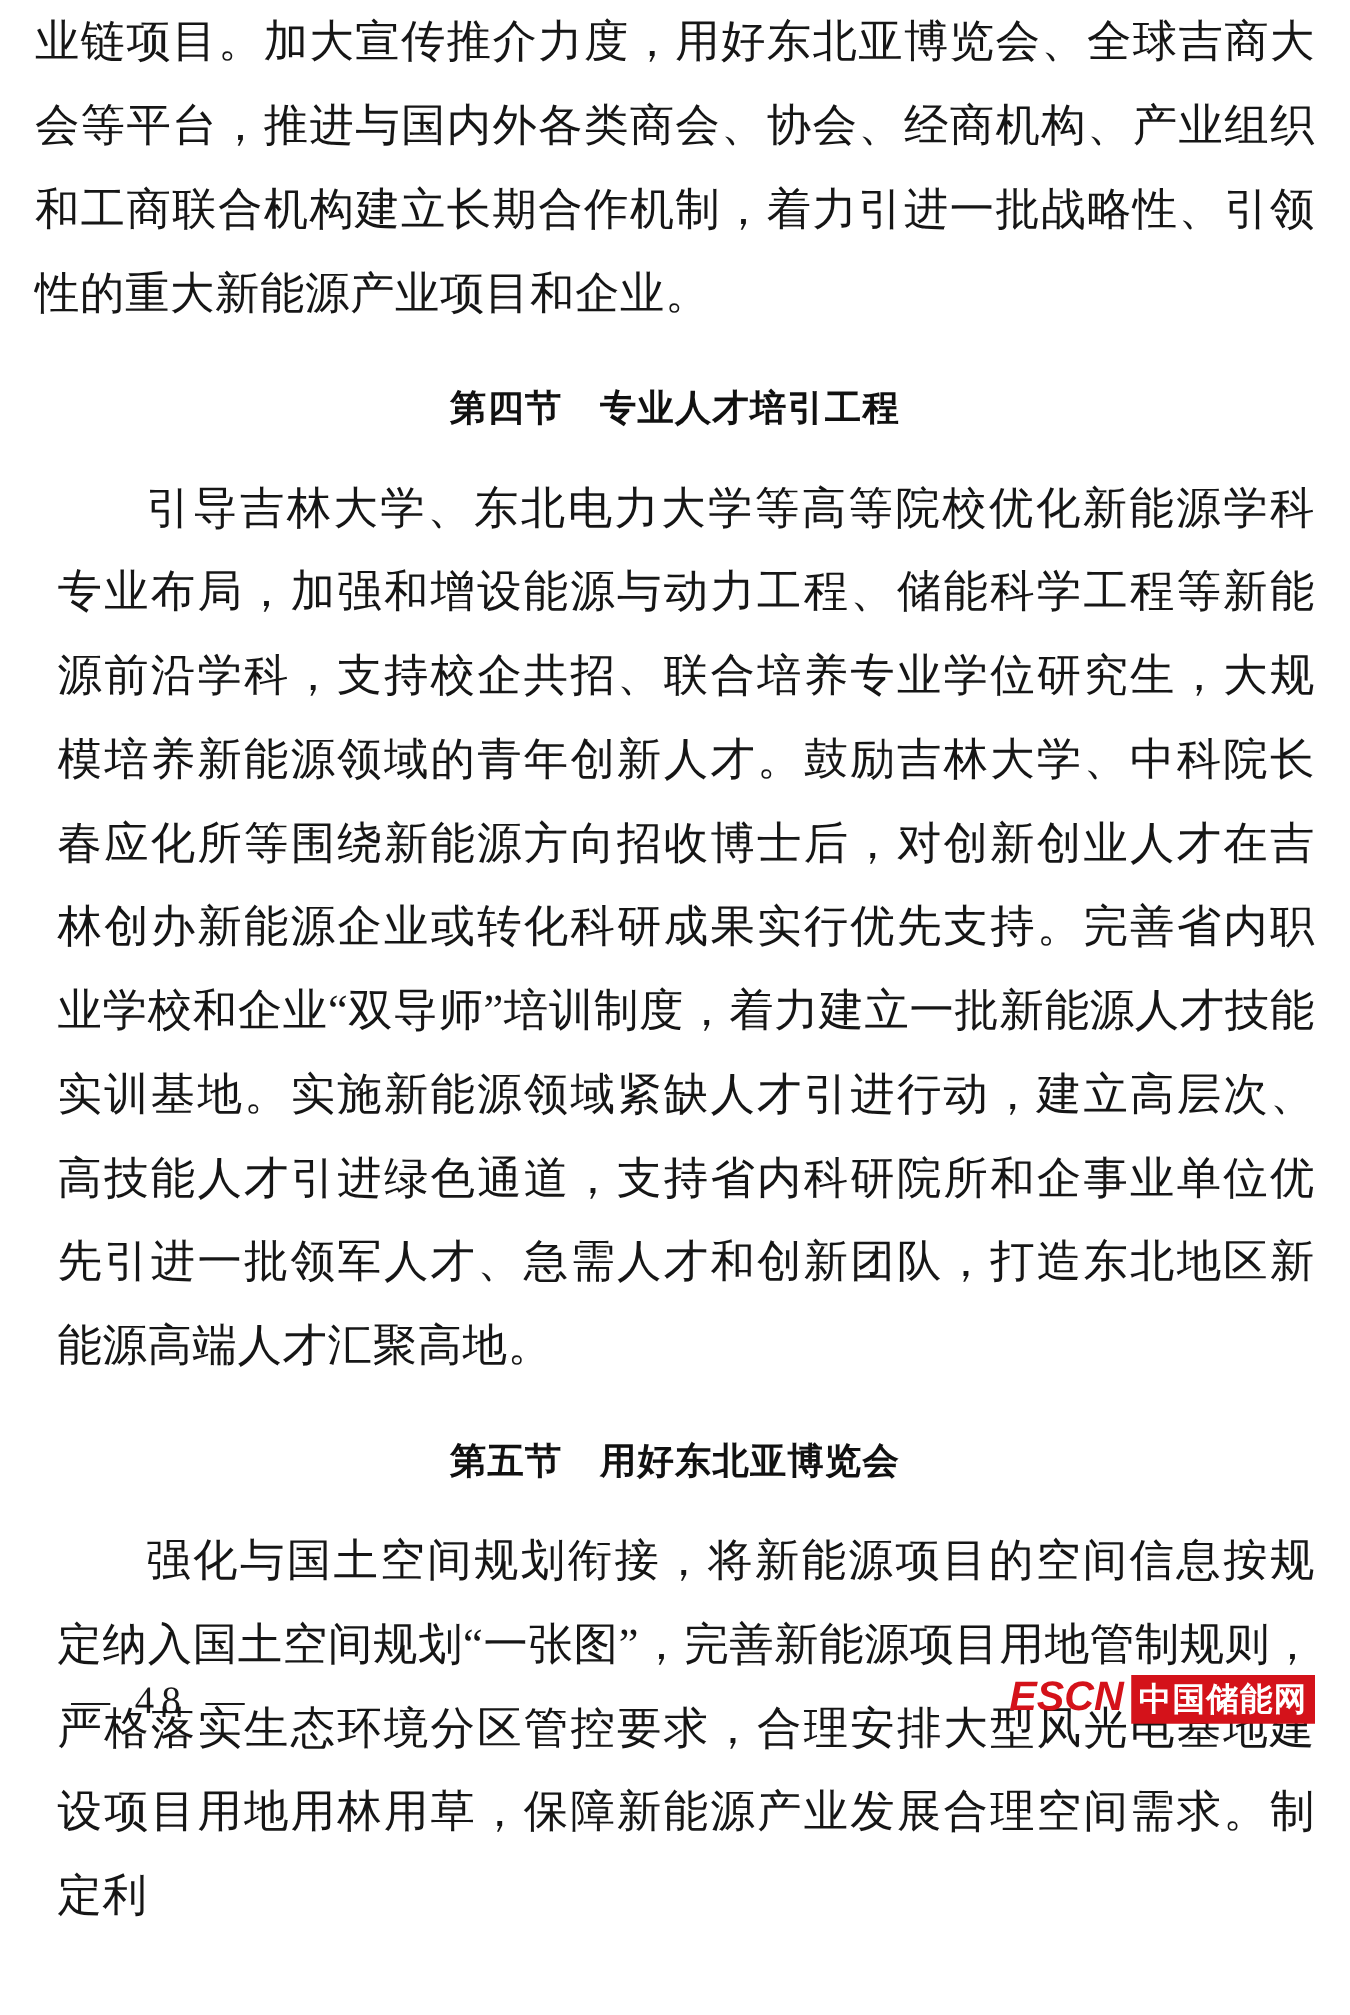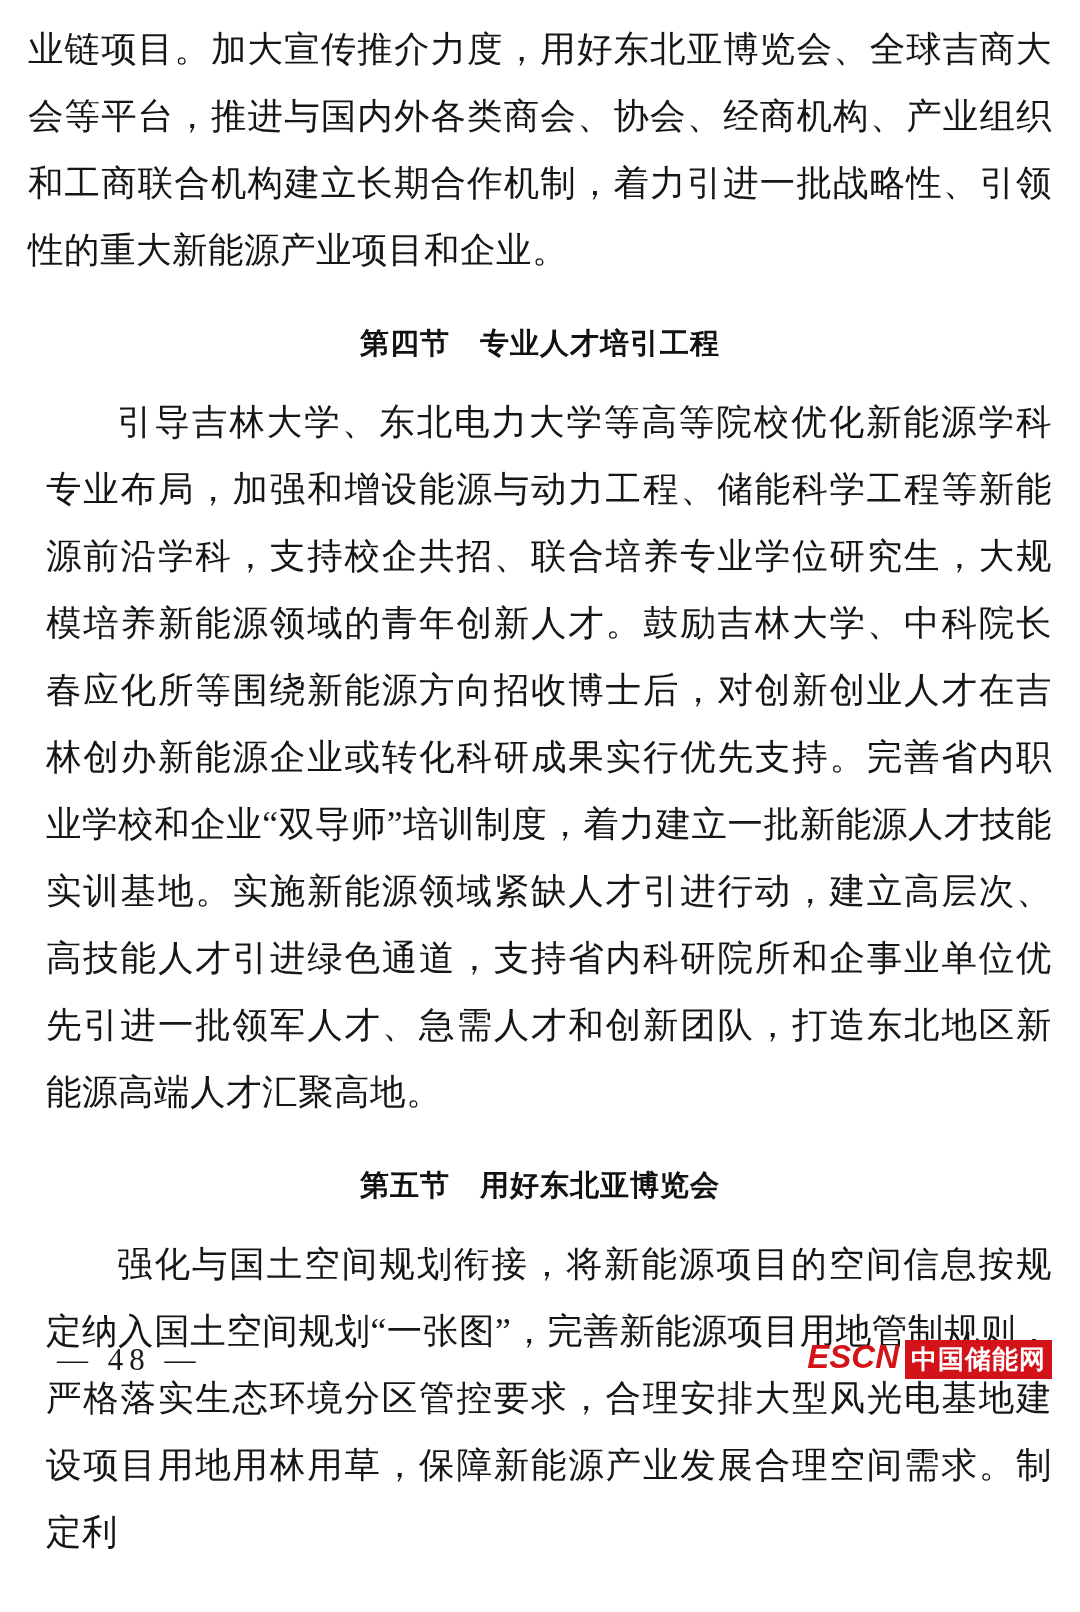--- a/index.html
+++ b/index.html
@@ -13,21 +13,21 @@
     font-family: "Liberation Serif", "DejaVu Serif", serif;
     color: #1a1a1a;
     position: relative;
     overflow: hidden;
   }
   .page {
     position: relative;
     width: 1080px;
     height: 1412px;
     box-sizing: border-box;
-    padding: 16px 28px;
+    padding: 0 28px;
   }
   .body-text {
     font-size: 35.5px;
     line-height: 67px;
     text-align: justify;
     text-justify: inter-ideograph;
     letter-spacing: 0.5px;
     margin: 0;
     color: #161616;
   }

